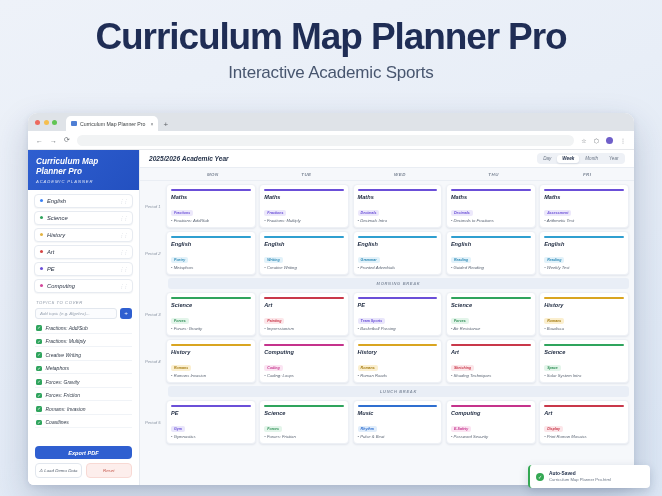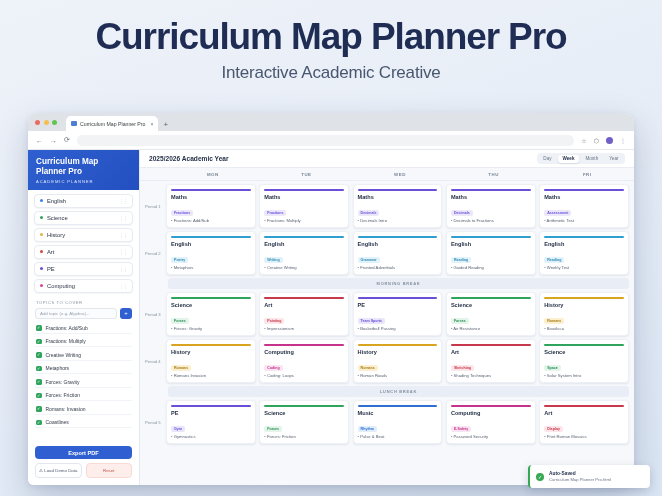--- a/index.html
+++ b/index.html
@@ -49,21 +49,21 @@
     height:19px; background:#fff; display:flex; align-items:center;
     gap:7px; padding:0 8px; border-bottom:1px solid #e6e8eb; flex:0 0 auto;
   }
   .navico { font-size:7px; color:#6b7075; }
   .omnibox {
     flex:1; height:11px; background:#f1f3f4; border-radius:6px;
   }
   .tbico { font-size:6px; color:#6b7075; }
   .tbico.avatar { width:7px;height:7px;border-radius:50%;background:#6f5fc9; }
   
-  .app { flex:1; display:flex; background:#f6f8fb; min-height:0; }
+  .app { flex:1; display:flex; background:#f6f8fb; min-height:0;font-style:italic; }
   
   .sidebar {
     width:112px; background:#fff; border-right:1px solid #e6eaf0;
     display:flex; flex-direction:column; flex:0 0 auto;
   }
   .brand {
     background:linear-gradient(135deg,#2f5fd0,#2350c0);
     color:#fff; padding:7px 8px 6px;
   }
   .brand-t { font-size:8.2px; font-weight:bold; line-height:1.18; }
@@ -172,21 +172,21 @@
     font-size:5px;display:flex;align-items:center;justify-content:center;flex:0 0 auto;
   }
   .toast-t { font-size:4.8px; font-weight:bold; color:#23314c; }
   .toast-s { font-size:4.2px; color:#6b7686; margin-top:.5px; }
 </style>
 </head>
 <body>
 
 <div class="hero">
   <div class="hero-title">Curriculum Map Planner Pro</div>
-  <div class="hero-sub">Interactive Academic Creative</div>
+  <div class="hero-sub">Interactive Academic Sports</div>
 </div>
 
 <div class="browser">
 
   <div class="tabstrip">
     <div class="dots">
       <span class="dot r"></span>
       <span class="dot y"></span>
       <span class="dot g"></span>
     </div>

